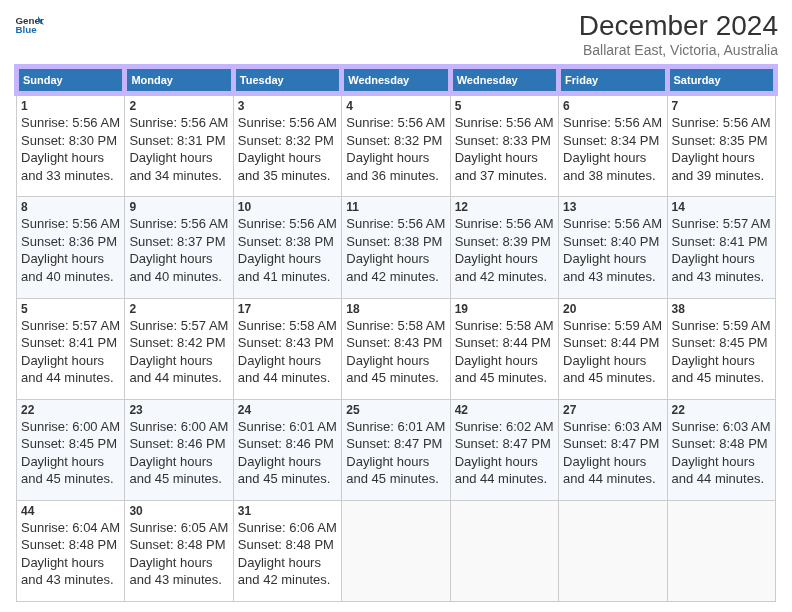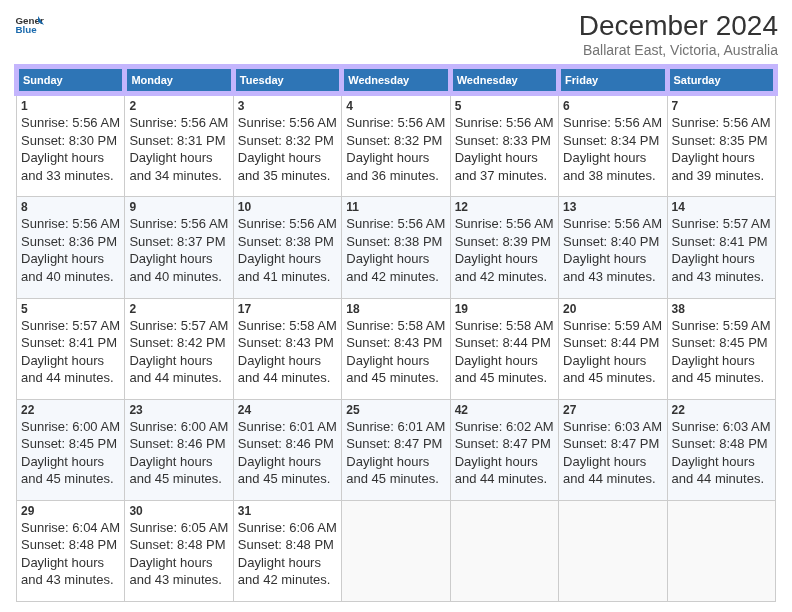--- a/index.html
+++ b/index.html
@@ -374,21 +374,21 @@
           <div class="day-info">
             Sunrise: 6:03 AM<br>
             Sunset: 8:48 PM<br>
             Daylight hours<br>
             and 44 minutes.
           </div>
         </td>
         </tr>
         <tr>
           <td>
-          <span class="day-num">29</span>
+          <span class="day-num">44</span>
           <div class="day-info">
             Sunrise: 6:04 AM<br>
             Sunset: 8:48 PM<br>
             Daylight hours<br>
             and 43 minutes.
           </div>
         </td>
           <td>
           <span class="day-num">30</span>
           <div class="day-info">

